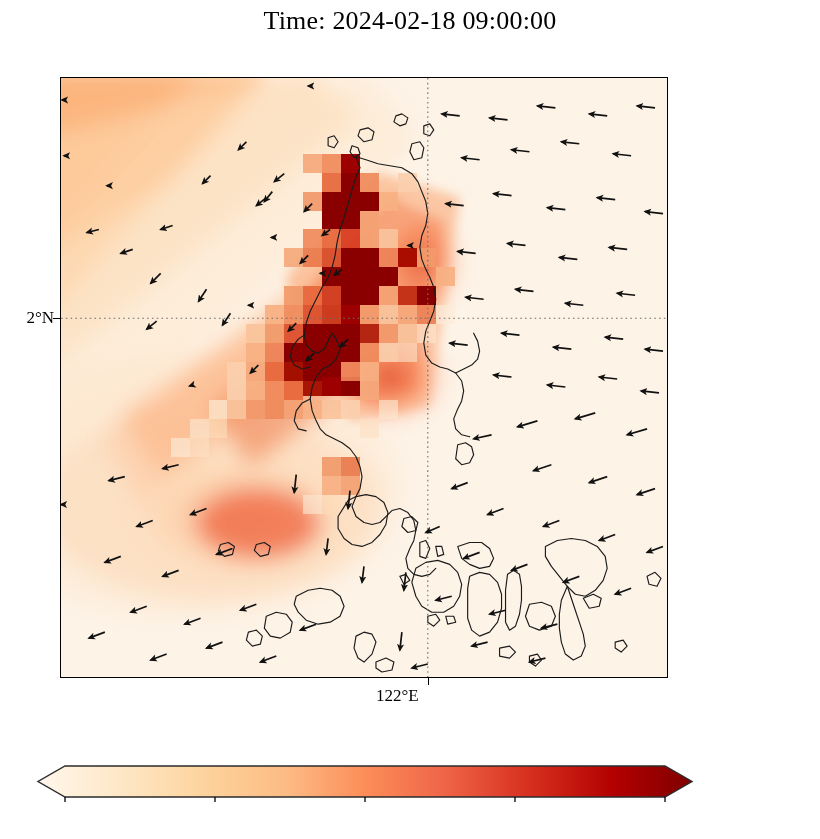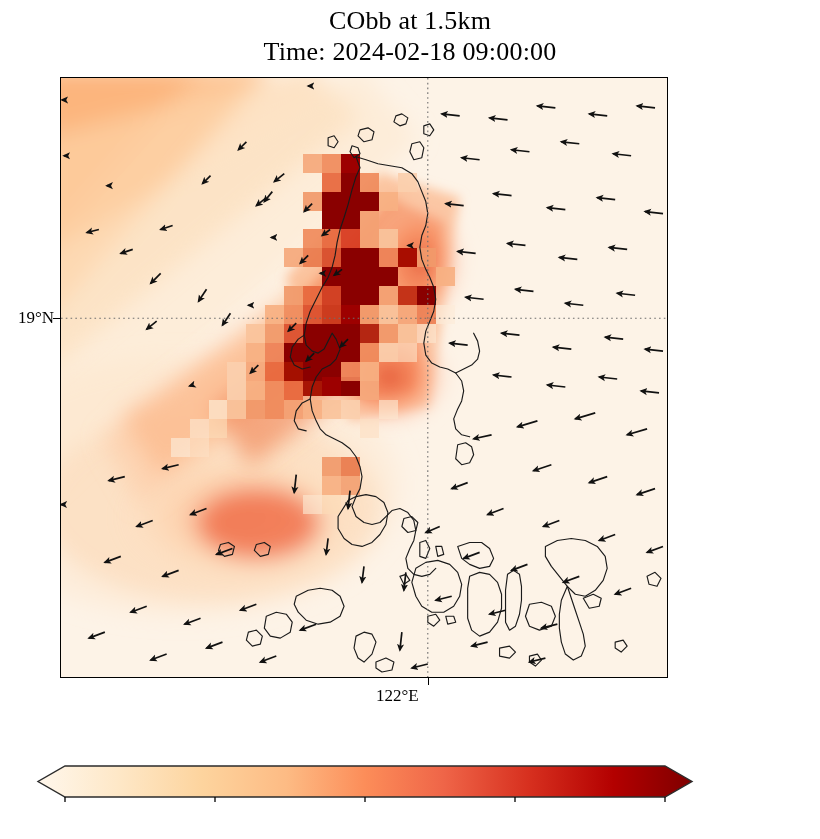--- a/index.html
+++ b/index.html
@@ -93,21 +93,20 @@
     top: 752px;
     width: 820px;
     height: 87px;
   }
   #cbar-svg { position: absolute; left: 0; top: 0; }
 </style>
 </head>
 <body>
 
 <div id="title-block">
-  <div class="tline">CObb at 1.5km</div>
   <div class="tline">Time: 2024-02-18 09:00:00</div>
 </div>
 
 <div id="map-axes">
 
   <svg id="field-layer" viewBox="0 0 608 601" preserveAspectRatio="none">
     <defs>
       <filter id="pixblur" x="-10%" y="-10%" width="120%" height="120%">
         <feGaussianBlur stdDeviation="5.5"></feGaussianBlur>
       </filter>
@@ -498,21 +497,21 @@
       <line x1="446" y1="534" x2="430" y2="538"></line>
       <line x1="498" y1="548" x2="482" y2="552"></line>
       <line x1="428" y1="566" x2="412" y2="570"></line>
       <line x1="486" y1="582" x2="470" y2="586"></line>
       <line x1="368" y1="588" x2="352" y2="592"></line>
     </g>
   </svg>
 </div>
 
 <div class="tick-mark" id="ytick-16n"></div>
-<div class="tick-label" id="ylabel-16n">19°N</div>
+<div class="tick-label" id="ylabel-16n">2°N</div>
 
 <div class="tick-mark" id="xtick-122e"></div>
 <div class="tick-label" id="xlabel-122e">122°E</div>
 
 <div id="colorbar-group">
   <svg id="cbar-svg" width="820" height="87" viewBox="0 0 820 87">
     <defs>
       <linearGradient id="cbarGrad" x1="0%" y1="0%" x2="100%" y2="0%">
         <stop offset="0%" stop-color="#fff7ec"></stop>
         <stop offset="12%" stop-color="#fee8c8"></stop>

